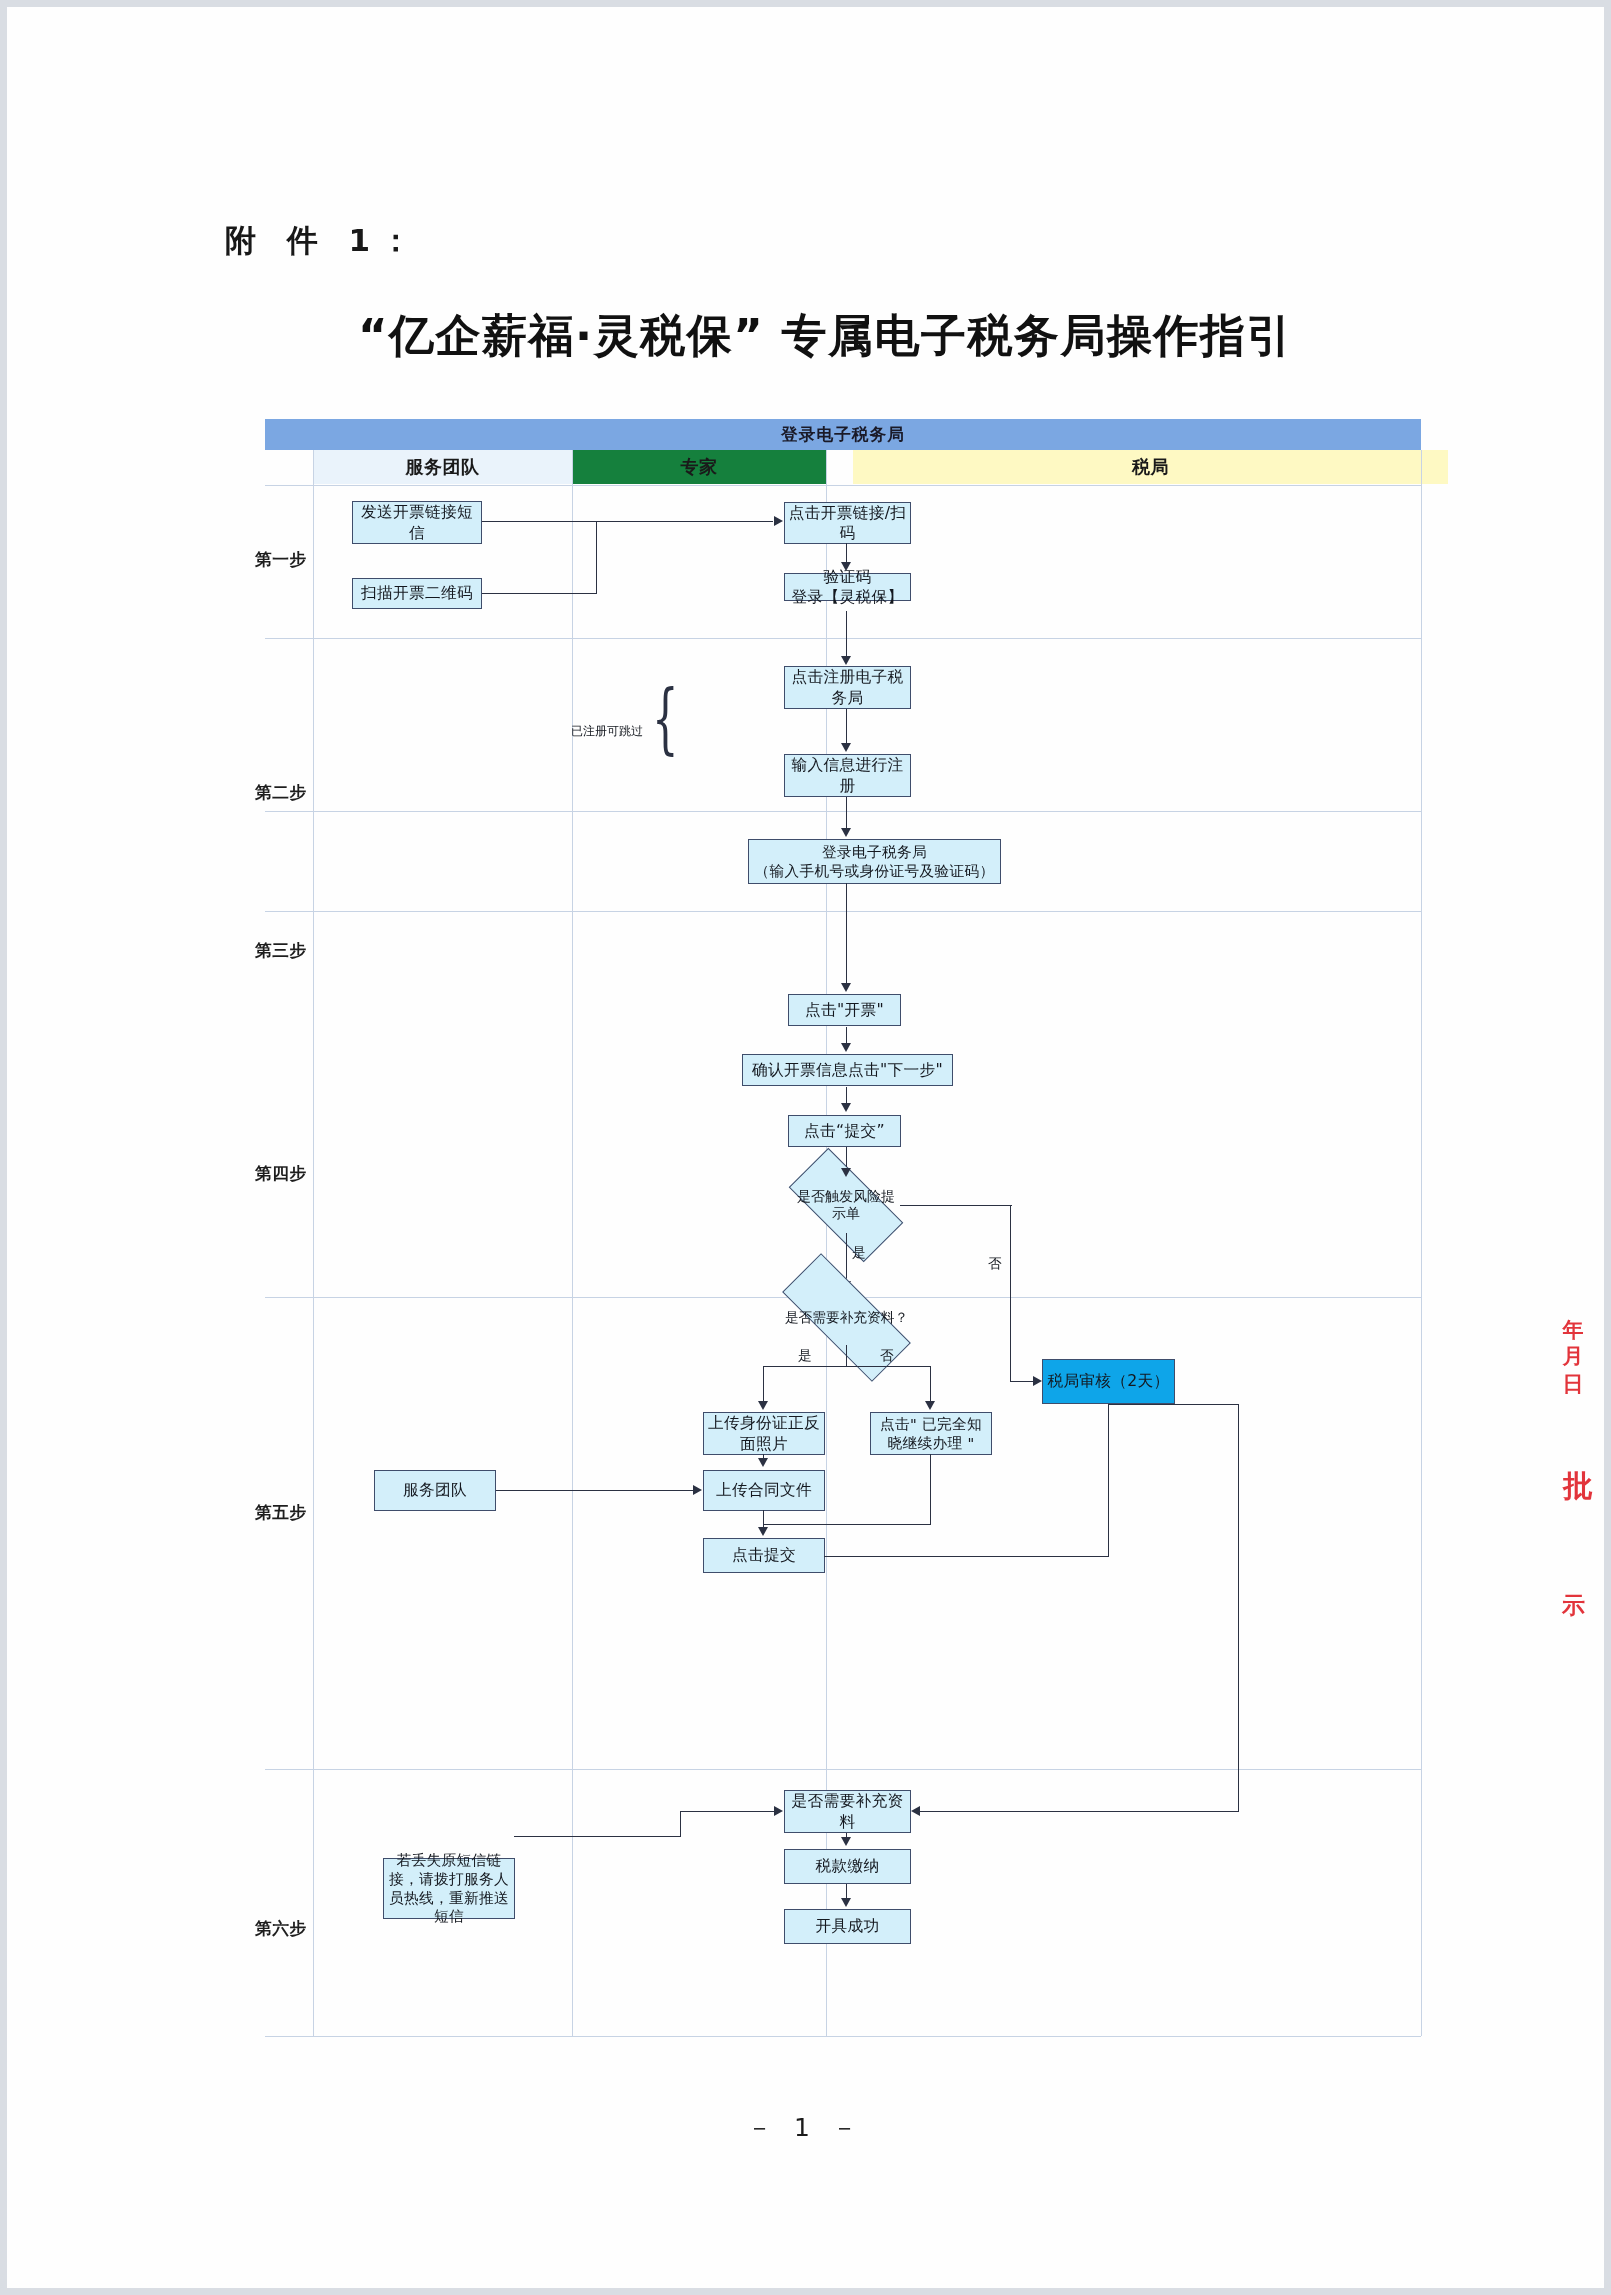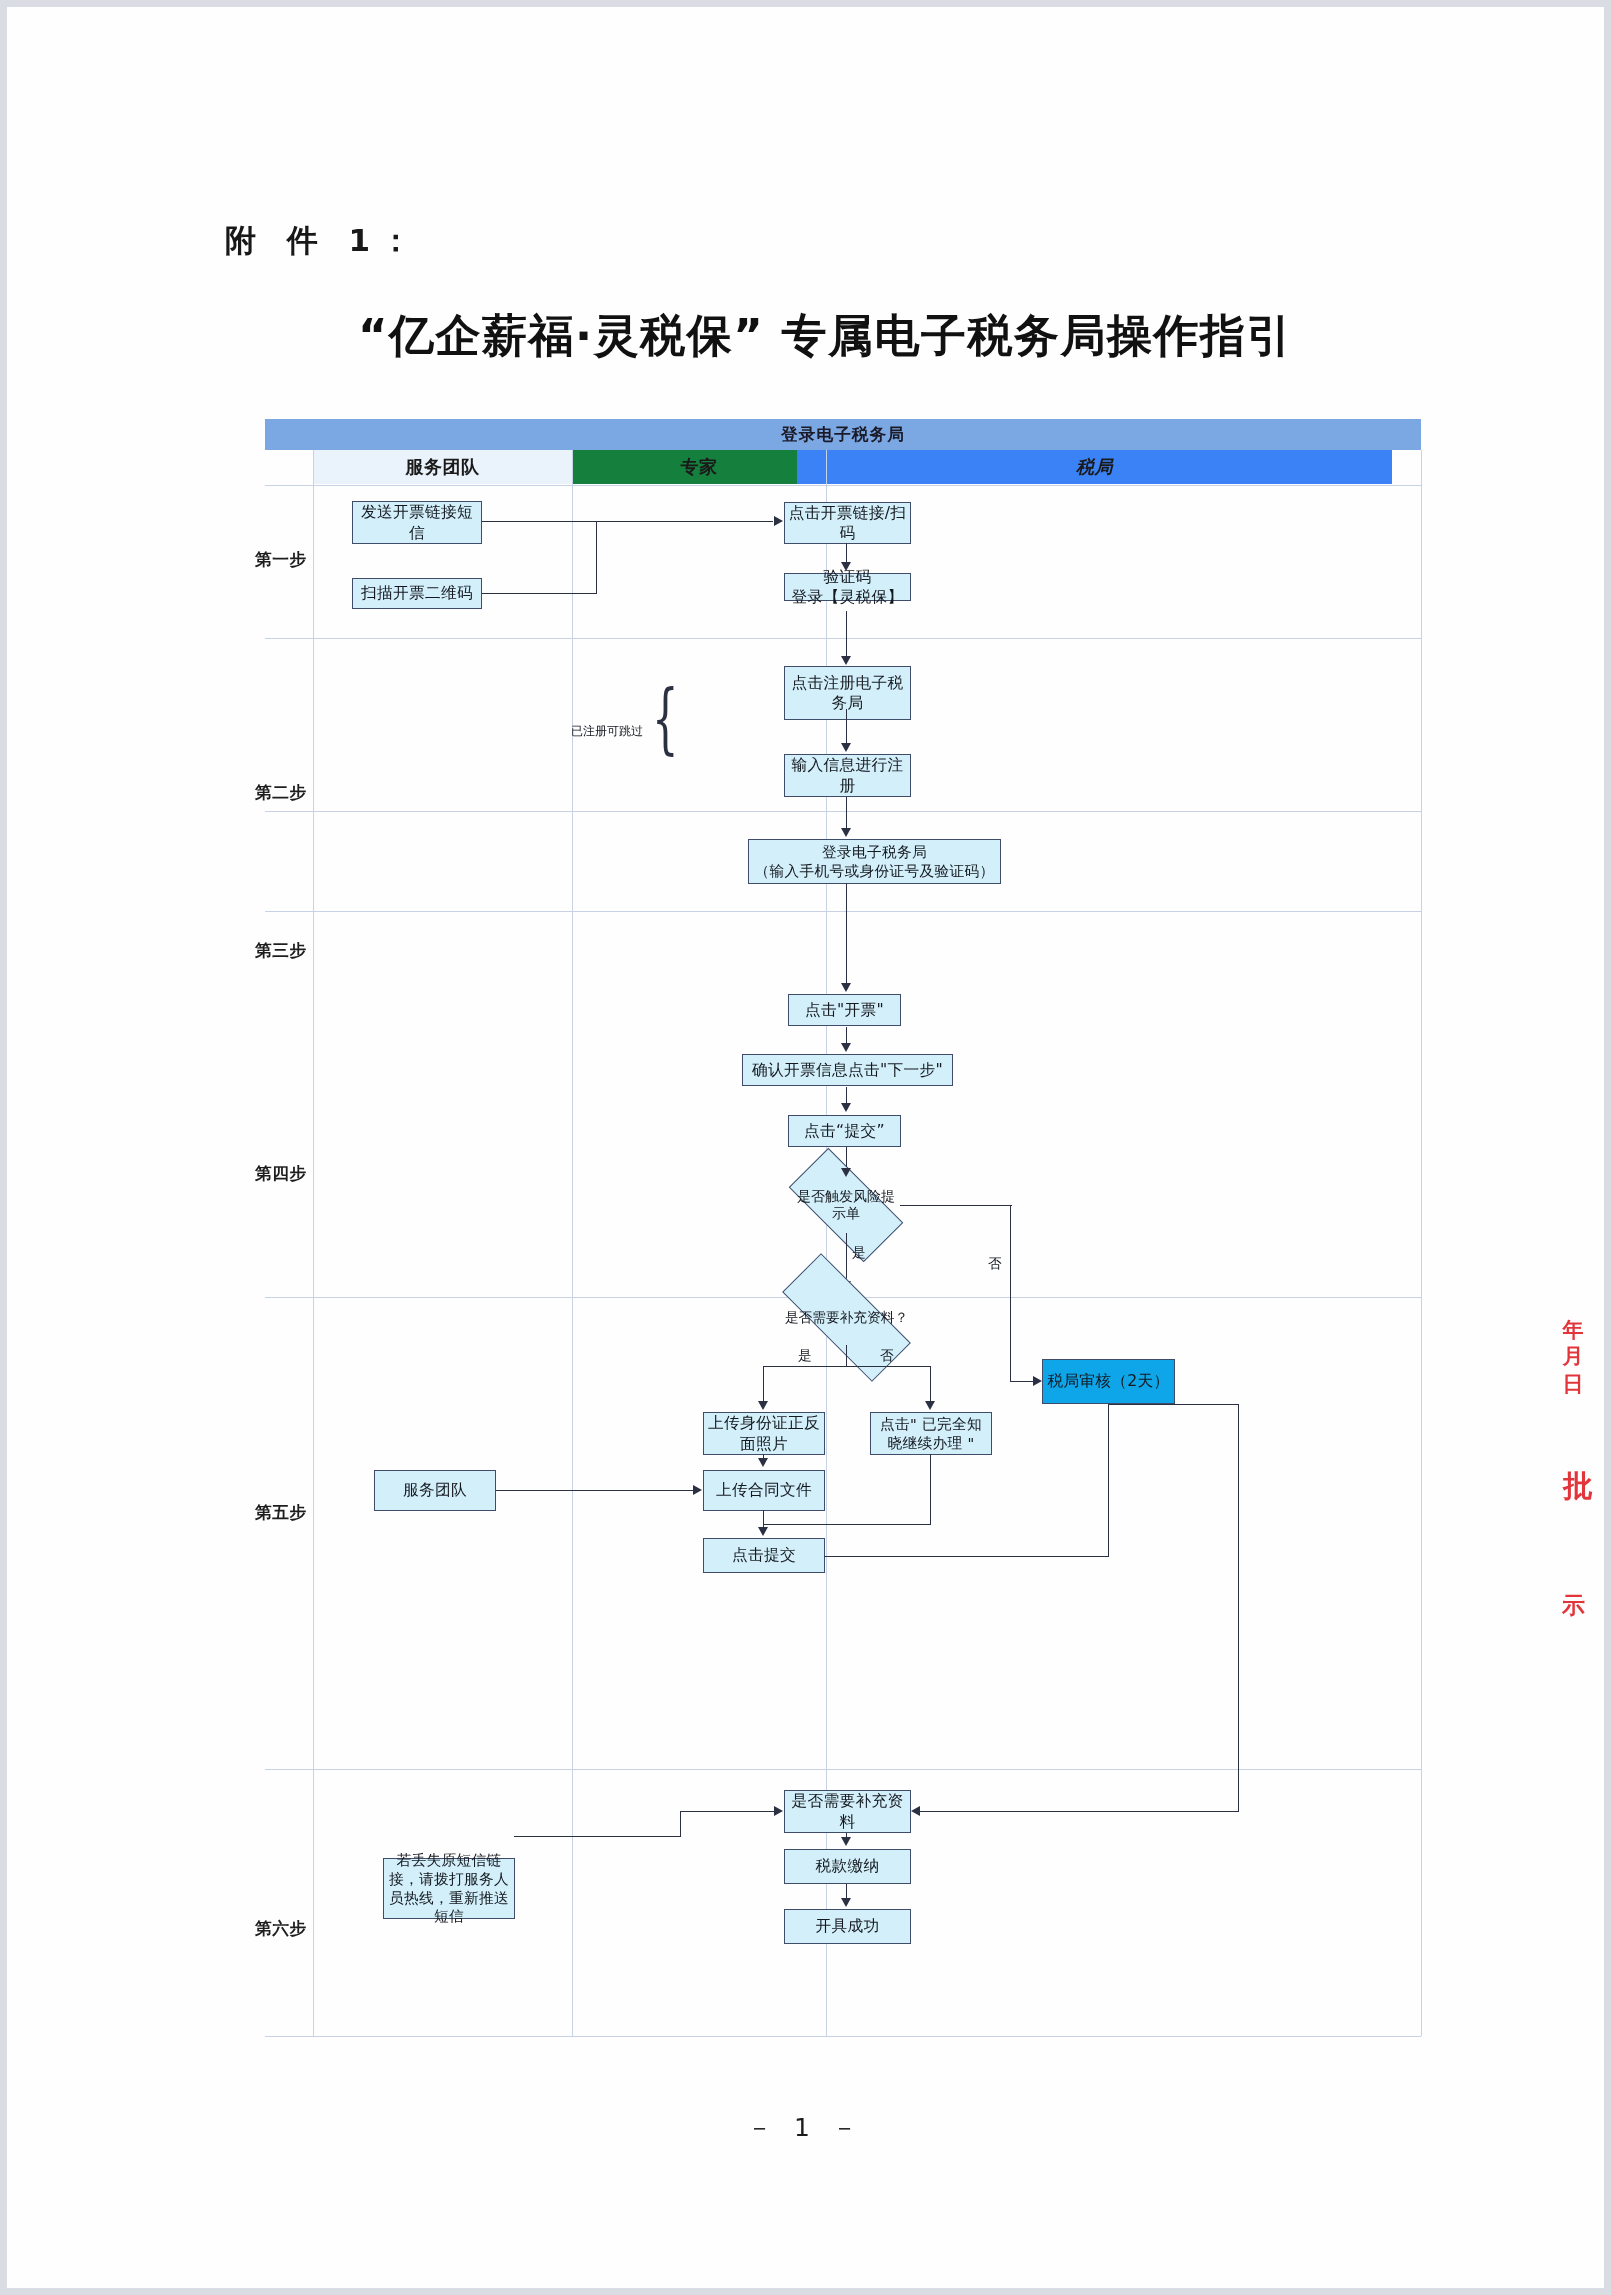--- a/index.html
+++ b/index.html
@@ -77,21 +77,21 @@
 
   .col-head {
     position: absolute;
     top: 31px; height: 34px;
     display: flex; align-items: center; justify-content: center;
     font-size: 18px; font-weight: 700; color: #1a1a1a;
     letter-spacing: 0.5px;
   }
   #ch-team   { left: 48px;  width: 259px;  background: #eaf3fb; }
   #ch-expert { left: 307px; width: 254px;  background: #15803d; }
-  #ch-bureau { left: 532px;width: 595px; background: #3b82f6; font-style: italic; }
+  #ch-bureau { left: 588px;width: 595px; background: #fef9c3; }
 
   
   .step-label {
     position: absolute;
     left: -10px; width: 61px;
     font-size: 16.7px; font-weight: 700;
     color: #1e1e1e; letter-spacing: 0.5px;
     text-align: left;
   }
 
@@ -248,21 +248,21 @@
 
     <div class="conn-h" style="left:217px; top:102px; width:291px;"></div>
     <div class="arrow-r" style="left:509px; top:97px;"></div>
 
     <div class="conn-h" style="left:217px; top:174px; width:114px;"></div>
     <div class="conn-v" style="left:331px; top:102px; height:73px;"></div>
 
     <div class="conn-v" style="left:581px; top:124px; height:20px;"></div>
     <div class="arrow-d" style="left:576px; top:143px;"></div>
 
-    <div class="node" style="left:519px; top:247px; width:127px; height:54px;">点击注册电子税务局</div>
+    <div class="node" style="left:519px; top:247px; width:127px; height:43px;">点击注册电子税务局</div>
 
     <div class="node" style="left:519px; top:335px; width:127px; height:43px;">输入信息进行注册</div>
 
     <div class="conn-v" style="left:581px; top:192px; height:46px;"></div>
     <div class="arrow-d" style="left:576px; top:237px;"></div>
 
     <div class="conn-v" style="left:581px; top:290px; height:35px;"></div>
     <div class="arrow-d" style="left:576px; top:324px;"></div>
 
     <div class="brace-label" style="left:306px; top:304px;">已注册可跳过</div>

